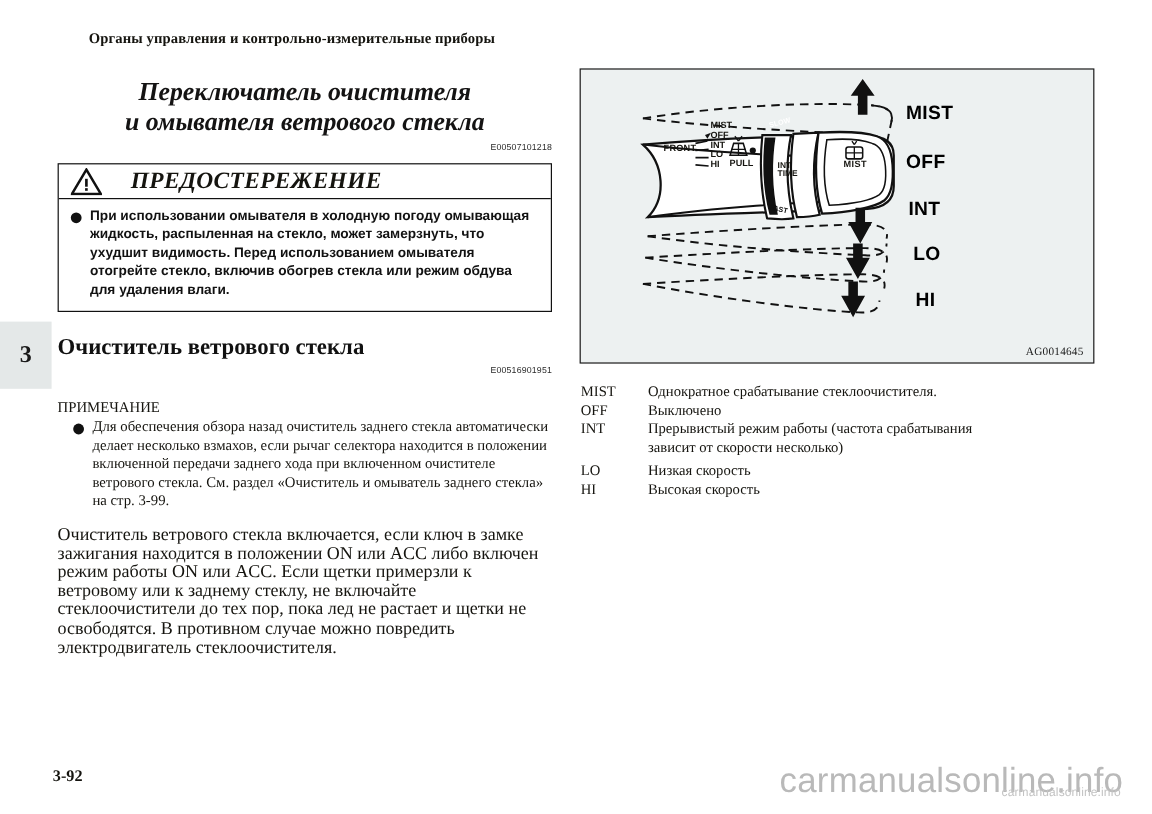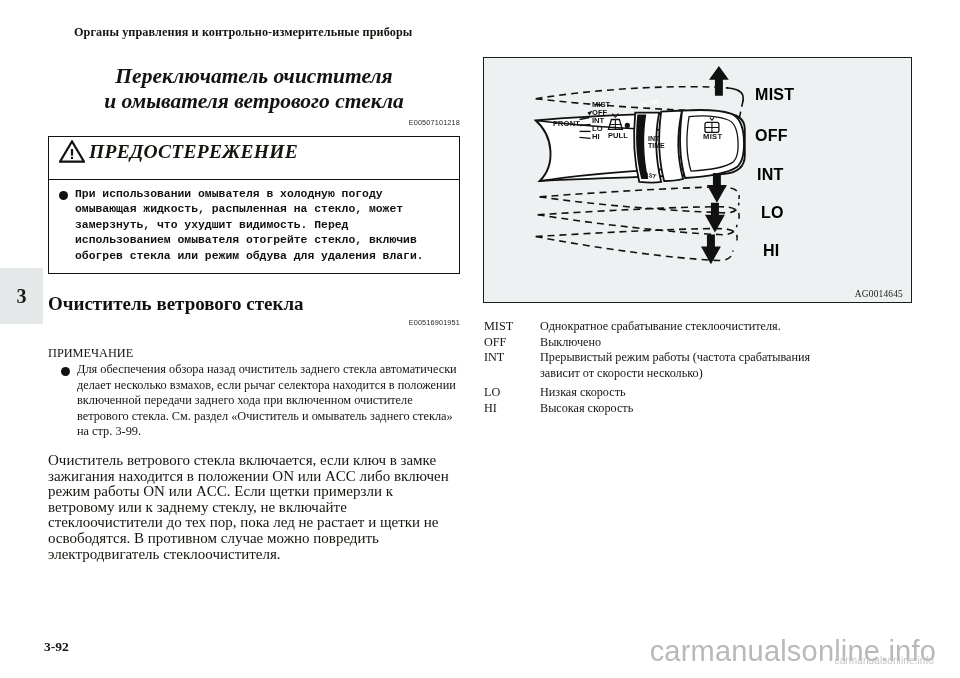--- a/index.html
+++ b/index.html
@@ -42,38 +42,38 @@
   .ecode{
     text-align:right; font-family:"Liberation Sans", sans-serif;
     font-size:7.3px; letter-spacing:.15px; color:#2a2a2a; margin-top:4px;
   }
 
   
   .warn-box{
     margin-top:9px; border:1.6px solid #111; background:#fff;
   }
   .warn-head{
-    display:flex; align-items:center; gap:4px;
-    padding:3px 8px 16px 10px;
+    display:flex; align-items:center; gap:24px;
+    padding:3px 8px 2px 10px;
     border-bottom:1.6px solid #111;
   }
   .warn-tri{ flex:0 0 auto; width:26px; height:23px; display:block; }
   .warn-title{
     font-family:"Liberation Serif", serif; font-style:italic; font-weight:700;
     font-size:19.5px; letter-spacing:.3px; line-height:21px;
   }
   .warn-body{
     display:flex; padding:7px 10px 9px 10px;
   }
   .warn-bullet{
     flex:0 0 auto; width:9px; height:9px; border-radius:50%;
     background:#111; margin:4px 7px 0 0;
   }
   .warn-text{
-    font-family:Liberation Mono, monospace; font-weight:700;
+    font-family:Liberation Sans, sans-serif; font-weight:700;
     font-size:11.4px; line-height:15.4px; color:#111;
   }
 
   
   .sec-head{
     margin-top:20px;
     font-family:"Liberation Serif", serif; font-weight:700;
     font-size:19px; line-height:20px; color:#111;
   }
 

